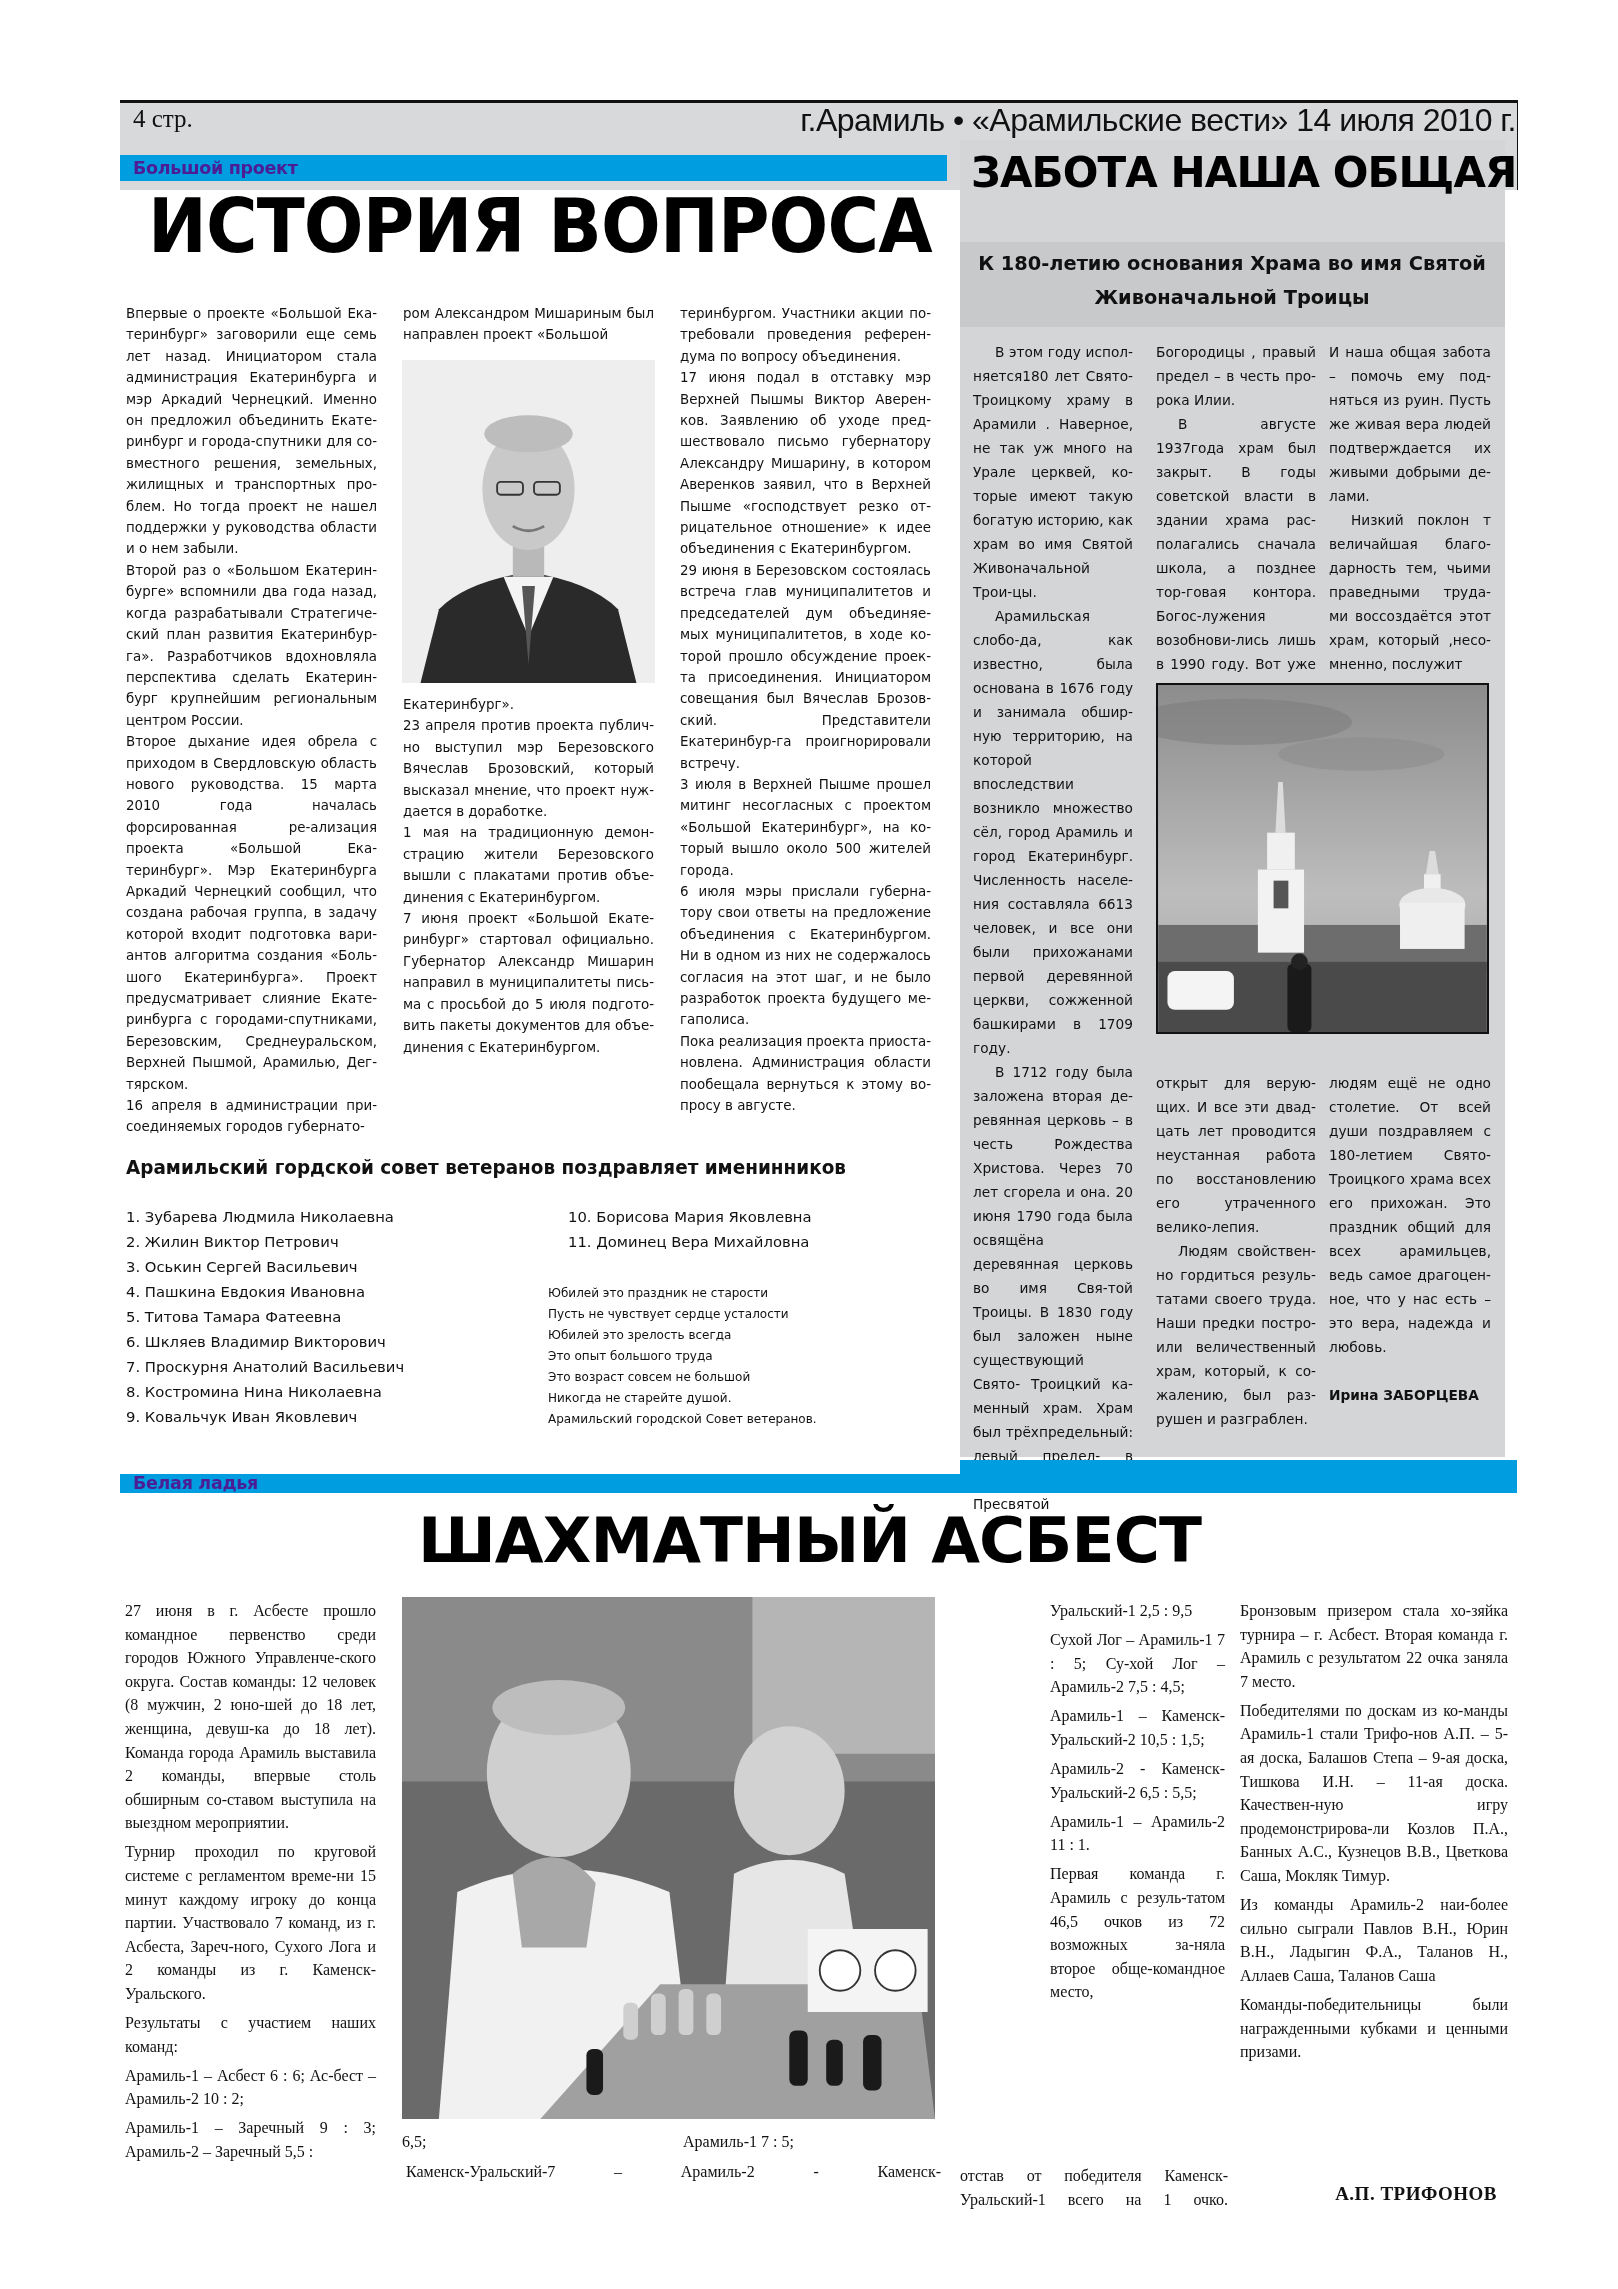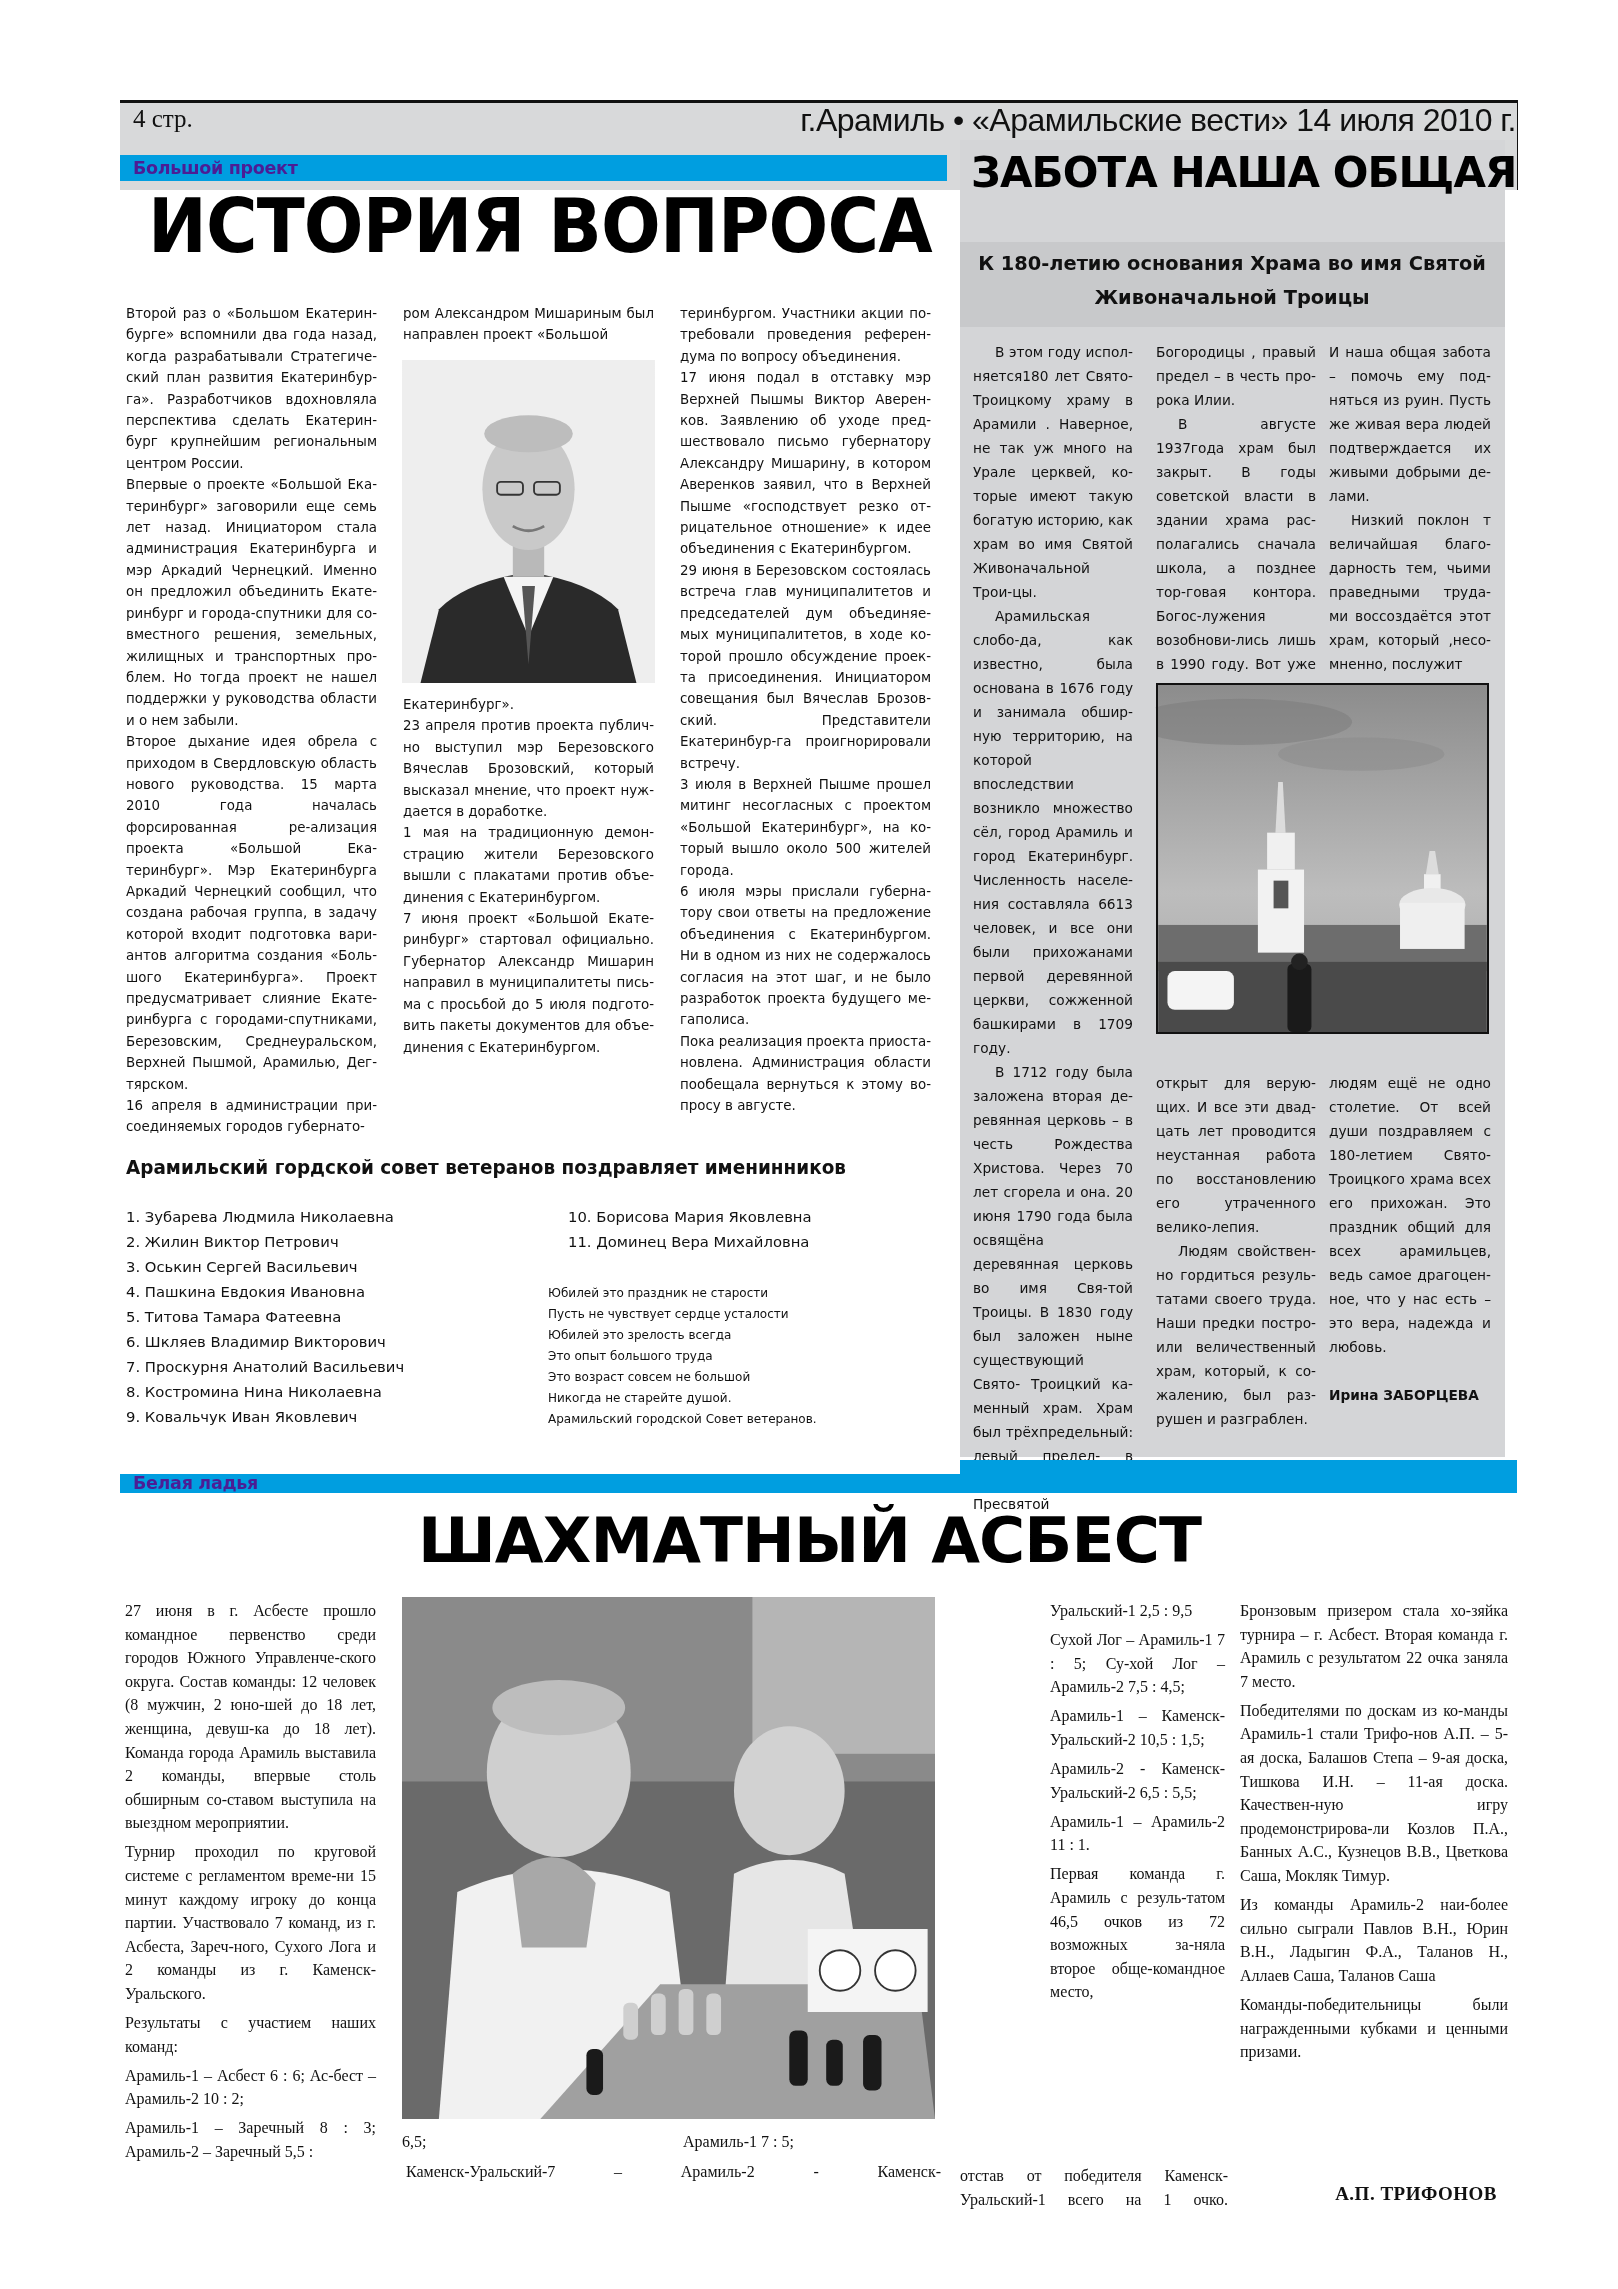--- a/index.html
+++ b/index.html
@@ -80,22 +80,22 @@
 <div class="abs top-band2"></div>
 <div class="abs page-num">4 стр.</div>
 <div class="abs masthead">г.Арамиль  • «Арамильские вести» 14 июля 2010 г.</div>
 
 <div class="abs rubric rubric1">
   <span>Большой проект</span>
 </div>
 <div class="abs headline h-history">ИСТОРИЯ ВОПРОСА</div>
 
 <div class="abs col c1">
+  <p>Впервые о проекте «Большой Ека-теринбург» заговорили еще семь лет назад. Инициатором стала администрация Екатеринбурга и мэр Аркадий Чернецкий. Именно он предложил объединить Екате-ринбург и города-спутники для со-вместного решения, земельных, жилищных и транспортных про-блем. Но тогда проект не нашел поддержки у руководства области и о нем забыли.</p>
   <p>Второй раз о «Большом Екатерин-бурге» вспомнили два года назад, когда разрабатывали Стратегиче-ский план развития Екатеринбур-га». Разработчиков вдохновляла перспектива сделать Екатерин-бург крупнейшим региональным центром России.</p>
-  <p>Впервые о проекте «Большой Ека-теринбург» заговорили еще семь лет назад. Инициатором стала администрация Екатеринбурга и мэр Аркадий Чернецкий. Именно он предложил объединить Екате-ринбург и города-спутники для со-вместного решения, земельных, жилищных и транспортных про-блем. Но тогда проект не нашел поддержки у руководства области и о нем забыли.</p>
   <p>Второе дыхание идея обрела с приходом в Свердловскую область нового руководства. 15 марта 2010 года началась форсированная ре-ализация проекта «Большой Ека-теринбург». Мэр Екатеринбурга Аркадий Чернецкий сообщил, что создана рабочая группа, в задачу которой входит подготовка вари-антов алгоритма создания «Боль-шого Екатеринбурга». Проект предусматривает слияние Екате-ринбурга с городами-спутниками, Березовским, Среднеуральском, Верхней Пышмой, Арамилью, Дег-тярском.</p>
   <p>16 апреля в администрации при-соединяемых городов губернато-</p>
 </div>
 
 <div class="abs col c2a">
   <p>ром Александром Мишариным был направлен проект «Большой</p>
 </div>
 
 <div class="abs portrait">
   <svg width="253" height="323" viewBox="0 0 274 350">
@@ -214,21 +214,21 @@
 <div class="abs rubric rubric2">
   <span>Белая ладья</span>
 </div>
 <div class="abs headline h-chess">ШАХМАТНЫЙ АСБЕСТ</div>
 
 <div class="abs serif s1">
   <p>27 июня в г. Асбесте прошло командное первенство среди городов Южного Управленче-ского округа. Состав команды: 12 человек (8 мужчин, 2 юно-шей до 18 лет, женщина, девуш-ка до 18 лет). Команда города Арамиль выставила 2 команды, впервые столь обширным со-ставом выступила на выездном мероприятии.</p>
   <p>Турнир проходил по круговой системе с регламентом време-ни 15 минут каждому игроку до конца партии. Участвовало 7 команд, из г. Асбеста, Зареч-ного, Сухого Лога и 2 команды из г. Каменск-Уральского.</p>
   <p>Результаты с участием наших команд:</p>
   <p>Арамиль-1 – Асбест 6 : 6; Ас-бест – Арамиль-2 10 : 2;</p>
-  <p>Арамиль-1 – Заречный 8 : 3; Арамиль-2 – Заречный 5,5 :</p>
+  <p>Арамиль-1 – Заречный 9 : 3; Арамиль-2 – Заречный 5,5 :</p>
 </div>
 
 <div class="abs chess-photo">
   <svg width="533" height="522" viewBox="0 0 578 566">
     <rect width="578" height="566" fill="#6a6a6a"></rect>
     <rect x="0" y="0" width="578" height="200" fill="#8a8a8a"></rect>
     <rect x="380" y="0" width="198" height="170" fill="#b5b5b5"></rect>
     <ellipse cx="420" cy="210" rx="60" ry="70" fill="#d2d2d2"></ellipse>
     <path d="M340 566 L360 300 Q420 270 480 300 L520 566 Z" fill="#e6e6e6"></path>
     <ellipse cx="170" cy="190" rx="78" ry="92" fill="#cfcfcf"></ellipse>

